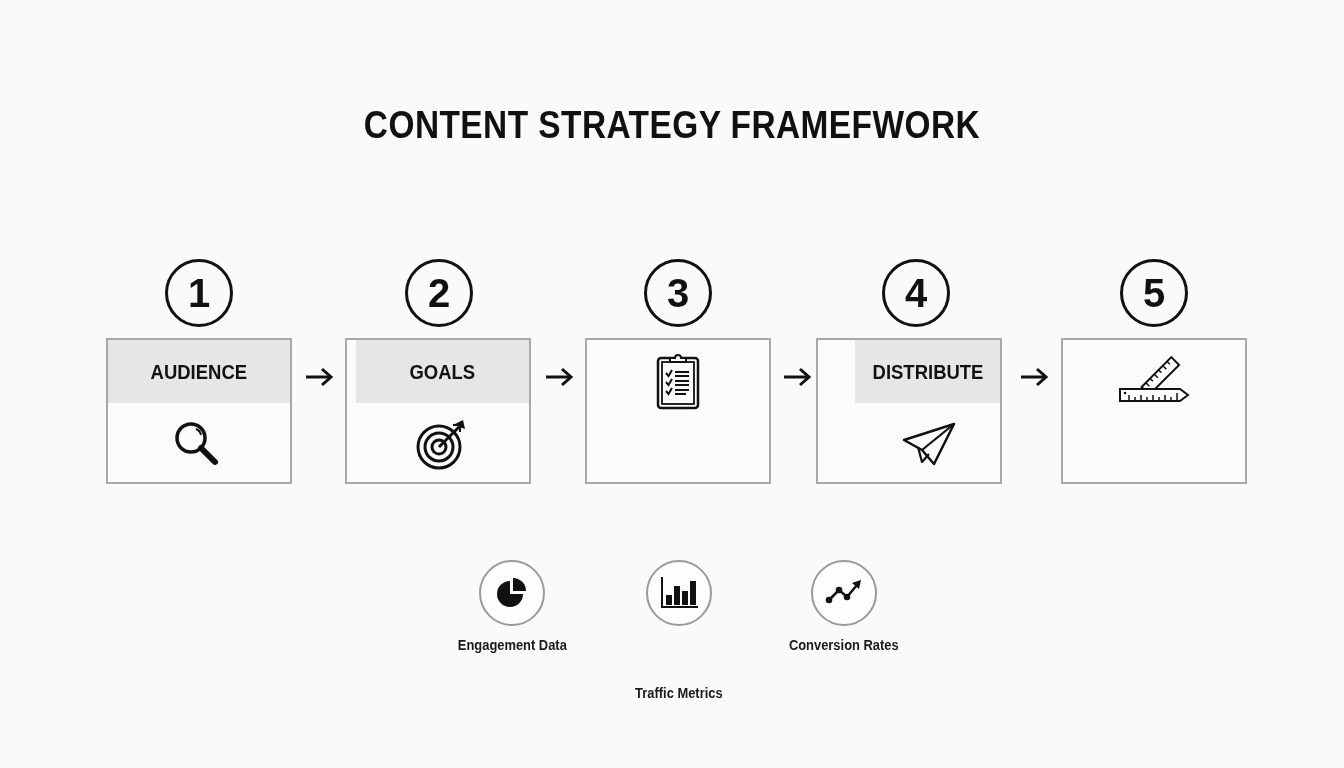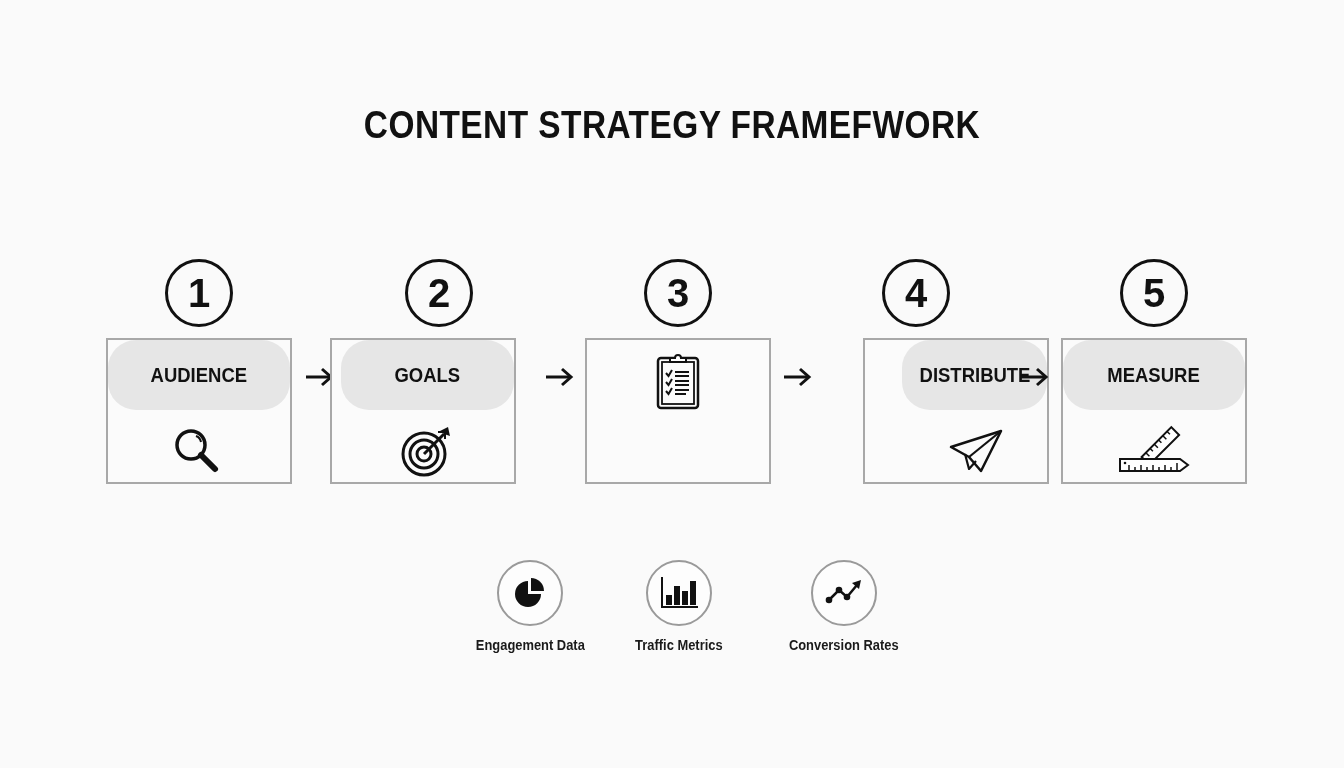--- a/index.html
+++ b/index.html
@@ -31,26 +31,25 @@
       background: transparent;
     }
     .step-box {
       position: absolute;
       top: 338px;
       width: 186px; height: 146px;
       border: 2px solid #a8a8a8;
       background: #fbfbfb;
     }
     .step-head {
-      height: 70px;
+      height: 63px;
       background: #e6e6e6;
       display: flex; align-items: center; justify-content: center;
       font-size: 21px; font-weight: bold;
       transform-origin: center;
-      border-radius: 28px;
     }
     .step-head span { display: inline-block; transform: scaleX(0.88); }
     .step-icon {
       height: 81px;
       display: flex; align-items: center; justify-content: center;
     }
     .arrow {
       position: absolute;
       top: 364px;
       width: 32px; height: 26px;
@@ -101,21 +100,21 @@
 <div class="arrow" style="left:303px;">
   <svg width="32" height="26" viewBox="0 0 32 26">
       <line x1="3" y1="13" x2="27" y2="13" stroke="#111" stroke-width="3"></line>
       <polyline points="19,5 28,13 19,21" fill="none" stroke="#111" stroke-width="3"></polyline>
     </svg>
 </div>
 
 <div class="num-circle" style="left:405px;">
   <span>2</span>
 </div>
-<div class="step-box" style="left:330px;padding-left:9px;">
+<div class="step-box" style="left:345px;padding-left:9px;">
   <div class="step-head">
     <span>GOALS</span>
   </div>
   <div class="step-icon">
     <svg width="60" height="56" viewBox="0 0 60 56">
       <circle cx="26" cy="31" r="21" fill="none" stroke="#111" stroke-width="3"></circle>
       <circle cx="26" cy="31" r="14" fill="none" stroke="#111" stroke-width="3"></circle>
       <circle cx="26" cy="31" r="7" fill="none" stroke="#111" stroke-width="3"></circle>
       <line x1="26" y1="31" x2="46" y2="11" stroke="#111" stroke-width="3"></line>
       <polygon points="42,8 50,4 52,13 46,11" fill="#111"></polygon>
@@ -156,21 +155,21 @@
 <div class="arrow" style="left:781px;">
   <svg width="32" height="26" viewBox="0 0 32 26">
       <line x1="3" y1="13" x2="27" y2="13" stroke="#111" stroke-width="3"></line>
       <polyline points="19,5 28,13 19,21" fill="none" stroke="#111" stroke-width="3"></polyline>
     </svg>
 </div>
 
 <div class="num-circle" style="left:882px;">
   <span>4</span>
 </div>
-<div class="step-box" style="left:863px;padding-left:37px;">
+<div class="step-box" style="left:816px;padding-left:37px;">
   <div class="step-head">
     <span>DISTRIBUTE</span>
   </div>
   <div class="step-icon">
     <svg width="60" height="52" viewBox="0 0 60 52">
       <polygon points="6,22 56,6 36,46 24,32" fill="none" stroke="#111" stroke-width="2.5" stroke-linejoin="round"></polygon>
       <line x1="24" y1="32" x2="56" y2="6" stroke="#111" stroke-width="2.2"></line>
       <polyline points="20,29 24,44 31,36" fill="none" stroke="#111" stroke-width="2.2" stroke-linejoin="round"></polyline>
     </svg>
   </div>
@@ -180,23 +179,20 @@
   <svg width="32" height="26" viewBox="0 0 32 26">
       <line x1="3" y1="13" x2="27" y2="13" stroke="#111" stroke-width="3"></line>
       <polyline points="19,5 28,13 19,21" fill="none" stroke="#111" stroke-width="3"></polyline>
     </svg>
 </div>
 
 <div class="num-circle" style="left:1120px;">
   <span>5</span>
 </div>
 <div class="step-box" style="left:1061px;">
-  <div class="step-head">
-    <span>MEASURE</span>
-  </div>
   <div class="step-icon">
     <svg width="76" height="56" viewBox="0 0 76 56">
       <g transform="rotate(-45 44 24)">
         <rect x="24" y="18" width="42" height="11" fill="#fff" stroke="#111" stroke-width="2"></rect>
         <line x1="30" y1="18" x2="30" y2="23" stroke="#111" stroke-width="1.5"></line>
         <line x1="36" y1="18" x2="36" y2="22" stroke="#111" stroke-width="1.5"></line>
         <line x1="42" y1="18" x2="42" y2="23" stroke="#111" stroke-width="1.5"></line>
         <line x1="48" y1="18" x2="48" y2="22" stroke="#111" stroke-width="1.5"></line>
         <line x1="54" y1="18" x2="54" y2="23" stroke="#111" stroke-width="1.5"></line>
         <line x1="60" y1="18" x2="60" y2="22" stroke="#111" stroke-width="1.5"></line>
@@ -209,31 +205,31 @@
       <line x1="31" y1="48" x2="31" y2="44" stroke="#111" stroke-width="1.5"></line>
       <line x1="37" y1="48" x2="37" y2="42" stroke="#111" stroke-width="1.5"></line>
       <line x1="43" y1="48" x2="43" y2="44" stroke="#111" stroke-width="1.5"></line>
       <line x1="49" y1="48" x2="49" y2="42" stroke="#111" stroke-width="1.5"></line>
       <line x1="55" y1="48" x2="55" y2="44" stroke="#111" stroke-width="1.5"></line>
       <line x1="61" y1="48" x2="61" y2="40" stroke="#111" stroke-width="1.5"></line>
     </svg>
   </div>
 </div>
 
-<div class="metric" style="left:450px;">
+<div class="metric" style="left:432px;">
   <div class="metric-circle">
     <svg width="40" height="40" viewBox="0 0 40 40">
       <path d="M18 8 A13 13 0 1 0 31 21 L18 21 Z" fill="#111"></path>
       <path d="M21 5 A13 13 0 0 1 34 18 L21 18 Z" fill="#111"></path>
     </svg>
   </div>
   <div class="metric-label">Engagement Data</div>
 </div>
 
-<div class="metric" style="left:599px;">
+<div class="metric" style="left:599px;gap:48px;">
   <div class="metric-circle">
     <svg width="42" height="40" viewBox="0 0 42 40">
       <polyline points="4,4 4,34 40,34" fill="none" stroke="#111" stroke-width="2"></polyline>
       <rect x="8" y="22" width="6" height="10" fill="#111"></rect>
       <rect x="16" y="13" width="6" height="19" fill="#111"></rect>
       <rect x="24" y="18" width="6" height="14" fill="#111"></rect>
       <rect x="32" y="8" width="6" height="24" fill="#111"></rect>
     </svg>
   </div>
   <div class="metric-label">Traffic Metrics</div>

